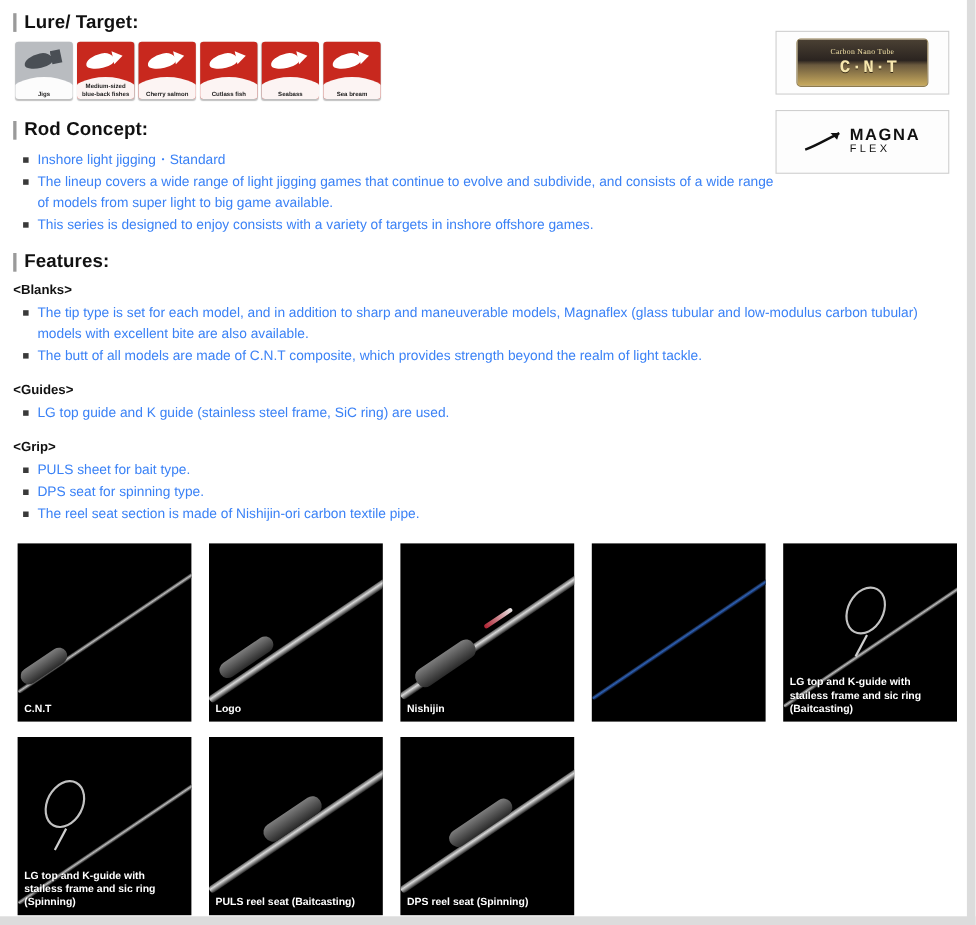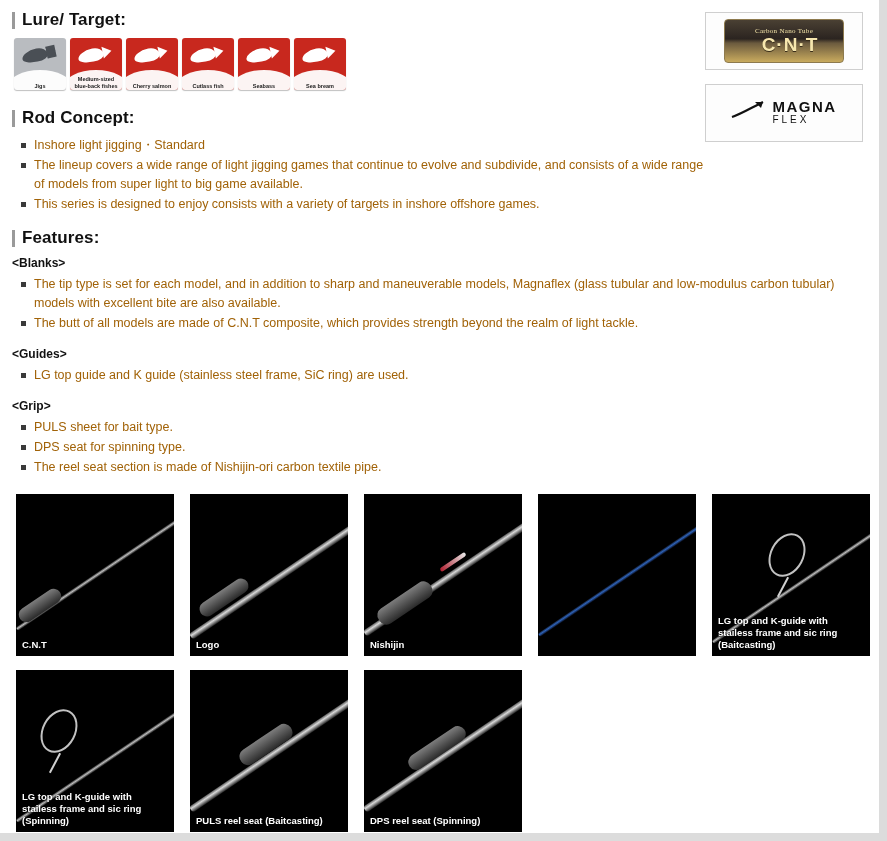--- a/index.html
+++ b/index.html
@@ -99,21 +99,21 @@
     line-height: 6.5px;
     color: #1a1a1a;
     font-weight: bold;
     padding: 0 1px;
   }
   .lure-icon.grey .label { color: #1a1a1a; }
 
   
   .badges {
     position: absolute;
-    right: 22px; top: 12px;
+    right: 22px; top: 28px;
     width: 160px;
   }
   .badge-box {
     width: 158px; height: 58px;
     border: 1px solid #cfcfcf;
     background: #fdfdfd;
     display: flex; align-items: center; justify-content: center;
     margin-bottom: 14px;
   }
   .cnt-plate {
@@ -123,49 +123,49 @@
     display: flex; flex-direction: column; align-items: center; justify-content: center;
     border: 1px solid #8d7a4e;
   }
   .cnt-plate .small {
     font-size: 7px;
     color: #f2e2a8;
     letter-spacing: .3px;
     font-family: "Liberation Serif", serif;
   }
   .cnt-plate .big {
-    font-size: 19px;
+    font-size: 16px;
     font-weight: bold;
     color: #f7e7ae;
-    font-family: Liberation Sans, sans-serif;
+    font-family: Liberation Mono, monospace;
     letter-spacing: 1px;
     text-shadow: 0 1px 0 #3a2e18;
     line-height: 20px;
     margin-left: 12px;
   }
   .magna {
-    display: flex; gap: 7px;
+    display: flex; align-items: center; gap: 7px;
   }
   .magna svg { display:block; }
   .magna .txt { line-height: 13px; }
   .magna .m1 { font-size: 15px; font-weight: bold; letter-spacing: 1.5px; color:#111; }
   .magna .m2 { font-size: 10px; font-weight: normal; letter-spacing: 3px; color:#111; }
 
   
   ul.sq {
     list-style: none;
     margin: 0 0 14px 0;
     padding: 0 0 0 8px;
   }
   ul.sq li {
     position: relative;
     padding-left: 14px;
     font-size: 12.5px;
     line-height: 19px;
-    color: #a16207;
+    color: #3b82f6;
     margin-bottom: 1px;
   }
   ul.sq li:before {
     content: "";
     position: absolute;
     left: 1px; top: 7px;
     width: 5px; height: 5px;
     background: #3a3a3a;
   }
   .sub-head {

